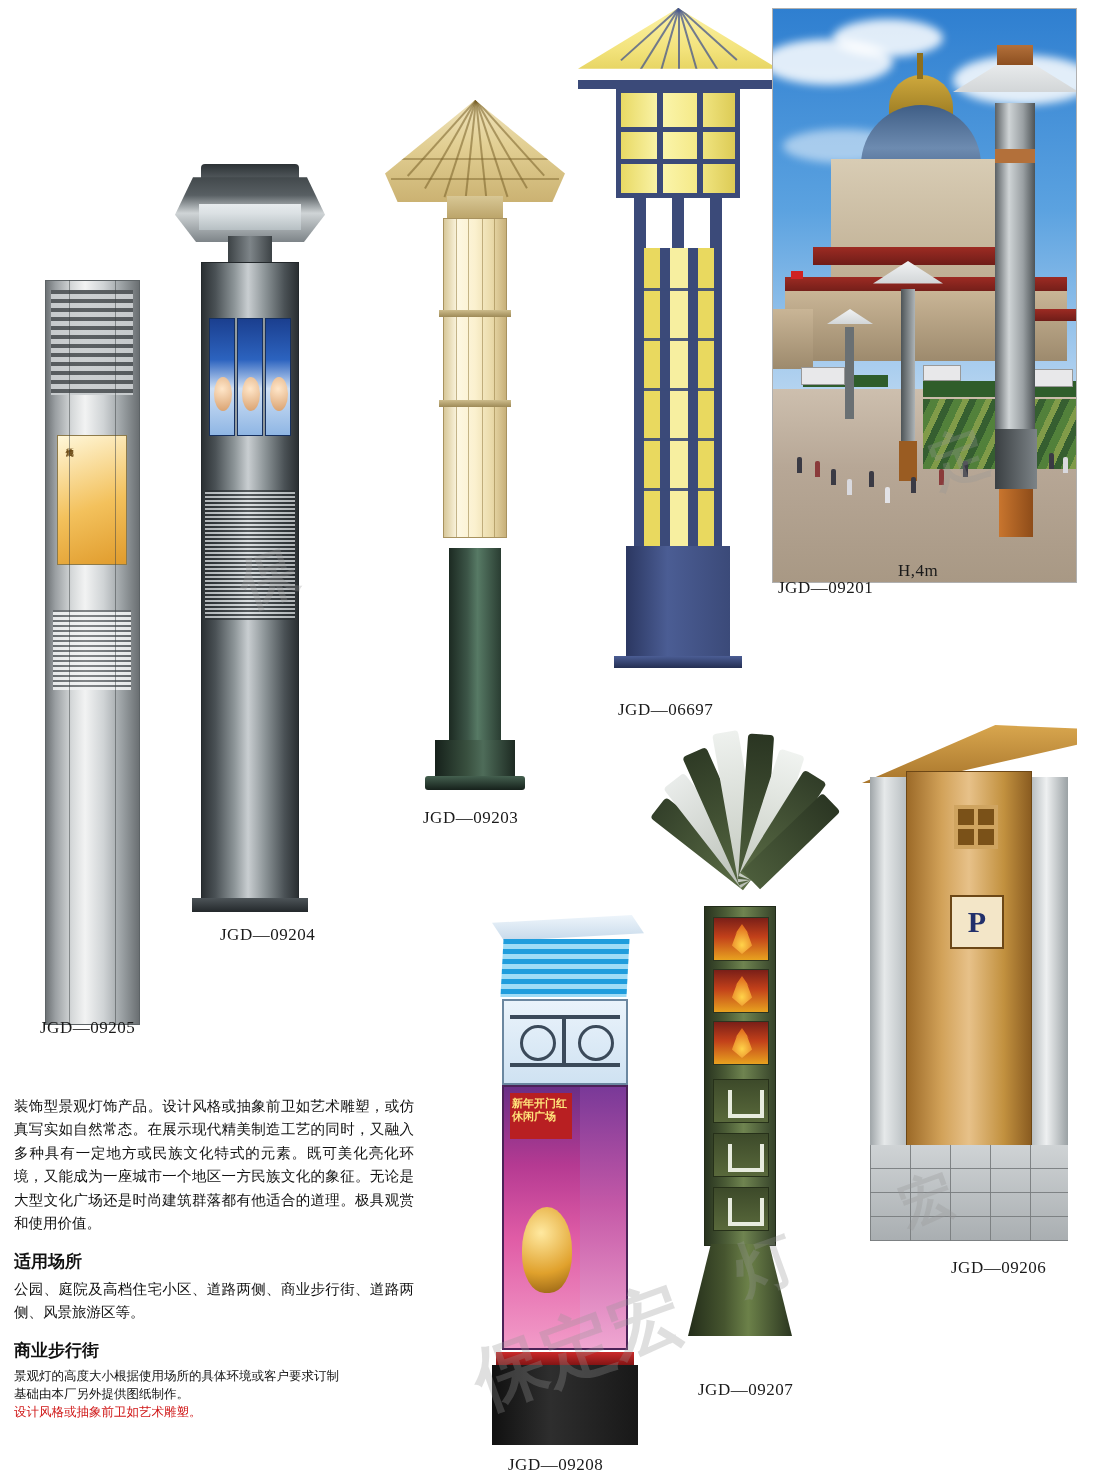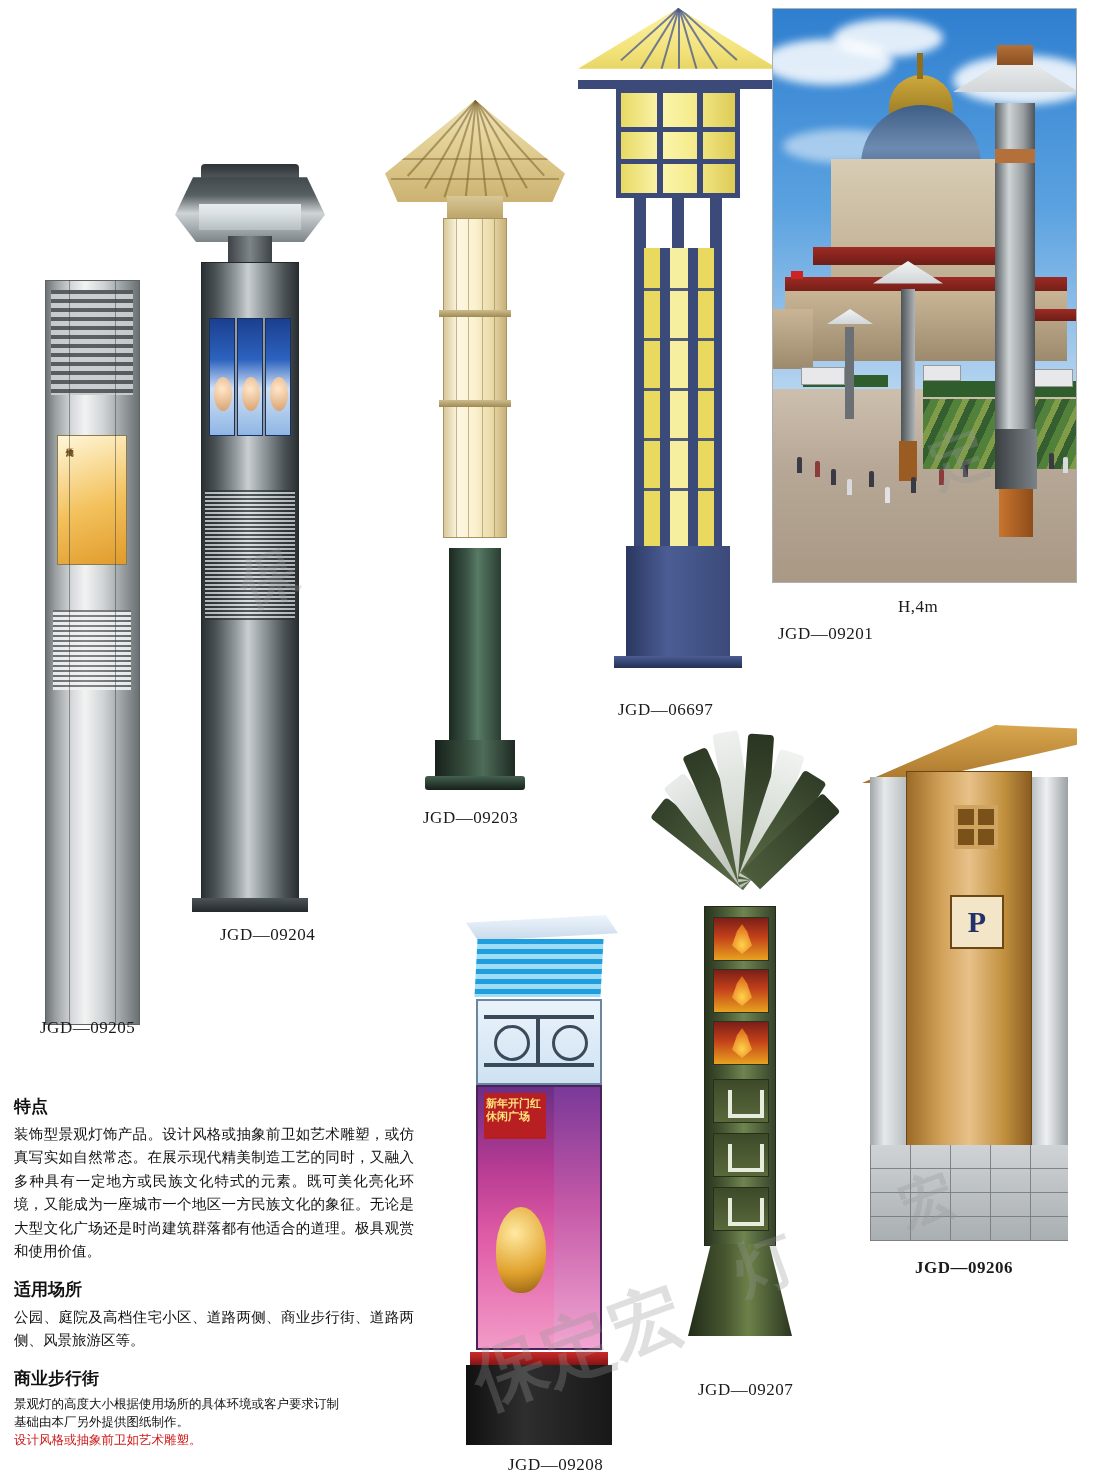--- a/index.html
+++ b/index.html
@@ -219,21 +219,21 @@
   #photo .person{position:absolute;width:5px;height:16px;background:#3a3a44;border-radius:2px 2px 0 0;}
   #photo .plamp{position:absolute;background:#5a5f63;}
   #photo .plampfan{
     position:absolute;background:linear-gradient(180deg,#f1f3f4,#c8ccce);
     clip-path:polygon(50% 0%,100% 75%,0% 75%);
   }
   #photo .bus{position:absolute;background:#e8e8ea;border:1px solid #999;}
   #photo .flag{position:absolute;width:12px;height:8px;background:#cf2222;}
 
   
-  #lamp08{left:462px;top:915px;width:160px;height:540px;font-family:Liberation Serif, serif;}
+  #lamp08{left:488px;top:915px;width:160px;height:540px;font-family:Liberation Serif, serif;}
   #lamp08 .cap2{
     position:absolute;left:4px;top:0;width:152px;height:26px;
     background:linear-gradient(180deg,#eef5fb,#c6d9ea);
     clip-path:polygon(8% 100%,0% 30%,92% 0%,100% 70%);
   }
   #lamp08 .louvres{
     position:absolute;left:14px;top:24px;width:126px;height:58px;
     background:repeating-linear-gradient(180deg,#1f9ddd 0 5px,#9fdcf6 5px 10px);
     transform:skewX(-3deg);
   }
@@ -495,22 +495,22 @@
     <div class="person" style="left:58px;top:460px;"></div>
     <div class="person" style="left:74px;top:470px;background:#d9d9de;"></div>
     <div class="person" style="left:96px;top:462px;"></div>
     <div class="person" style="left:112px;top:478px;background:#e2e2e6;"></div>
     <div class="person" style="left:138px;top:468px;"></div>
     <div class="person" style="left:166px;top:460px;background:#8a3b3b;"></div>
     <div class="person" style="left:190px;top:452px;"></div>
     <div class="person" style="left:276px;top:444px;"></div>
     <div class="person" style="left:290px;top:448px;background:#d9d9de;"></div>
   </div>
-  <div class="cap" style="left:778px;top:624px;">JGD—09201</div>
-  <div class="cap" style="left:898px;top:597px;">H,4m</div>
+  <div class="cap" style="left:778px;top:578px;">JGD—09201</div>
+  <div class="cap" style="left:898px;top:561px;">H,4m</div>
 
   <div class="abs" id="lamp08">
     <div class="cap2"></div>
     <div class="louvres"></div>
     <div class="glassbox">
       <div class="circ" style="left:16px;"></div>
       <div class="circ" style="left:74px;"></div>
       <div class="bar" style="left:6px;top:14px;width:110px;height:4px;"></div>
       <div class="bar" style="left:6px;top:62px;width:110px;height:4px;"></div>
       <div class="bar" style="left:58px;top:14px;width:4px;height:52px;"></div>
@@ -556,24 +556,23 @@
     <div class="leftband"></div>
     <div class="rightband"></div>
     <div class="panelw"></div>
     <div class="window">
       <i style="left:16px;top:0;width:4px;height:36px;"></i>
       <i style="left:0;top:16px;width:36px;height:4px;"></i>
     </div>
     <div class="psign">P</div>
     <div class="stone"></div>
   </div>
-  <div class="cap" style="left:915px;top:1258px;font-weight:bold;">JGD—09206</div>
+  <div class="cap" style="left:951px;top:1258px;">JGD—09206</div>
 
   <div class="txtblock">
-    <h3>特点</h3>
     <p>装饰型景观灯饰产品。设计风格或抽象前卫如艺术雕塑，或仿真写实如自然常态。在展示现代精美制造工艺的同时，又融入多种具有一定地方或民族文化特式的元素。既可美化亮化环境，又能成为一座城市一个地区一方民族文化的象征。无论是大型文化广场还是时尚建筑群落都有他适合的道理。极具观赏和使用价值。</p>
 
     <h3>适用场所</h3>
     <p>公园、庭院及高档住宅小区、道路两侧、商业步行街、道路两侧、风景旅游区等。</p>
 
     <h3>商业步行街</h3>
     <p class="small">景观灯的高度大小根据使用场所的具体环境或客户要求订制</p>
     <p class="small">基础由本厂另外提供图纸制作。</p>
     <p class="small red">设计风格或抽象前卫如艺术雕塑。</p>
   </div>

